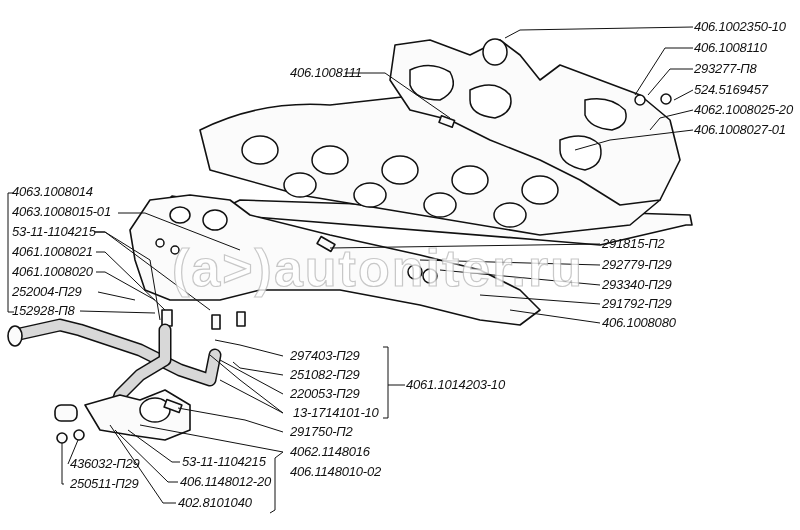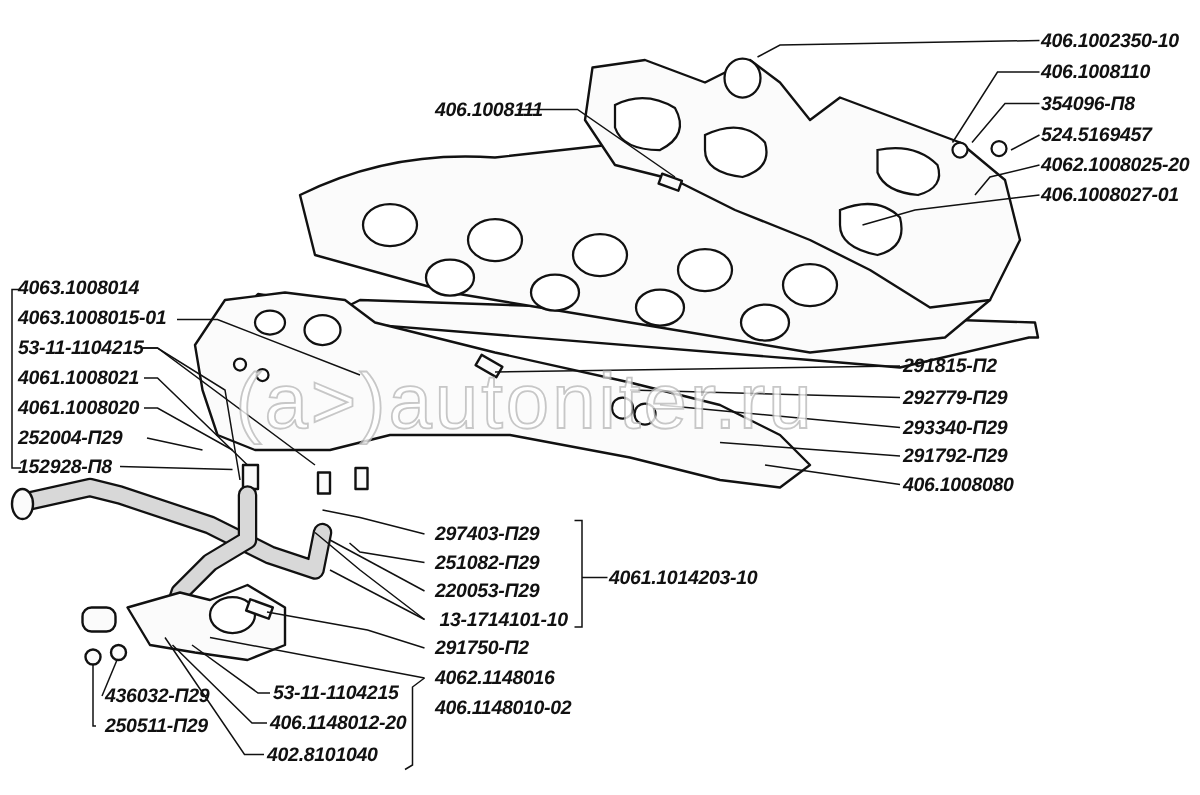--- a/index.html
+++ b/index.html
@@ -1,26 +1,26 @@
 <!DOCTYPE html>
 <html><head>
 <meta charset="utf-8">
 <style>
   html, body { margin:0; padding:0; background:#ffffff; }
   body { width:800px; height:530px; position:relative; overflow:hidden;
          font-family:"Liberation Sans", sans-serif; }
   #diagram { position:absolute; left:0; top:0; width:800px; height:530px; }
   .lbl { position:absolute; font-family:"Liberation Sans", sans-serif; font-style:italic;
-         font-size:13px; color:#111; white-space:nowrap; line-height:14px; letter-spacing:-0.2px;font-weight:bold; }
+         font-size:13px; color:#111; white-space:nowrap; line-height:14px; letter-spacing:-0.2px; }
   .part { fill:#fbfbfb; stroke:#111; stroke-width:1.6; stroke-linejoin:round; }
   .hole { fill:#fff; stroke:#111; stroke-width:1.5; }
   .lead { fill:none; stroke:#111; stroke-width:1; }
   .hose { fill:none; stroke:#111; stroke-width:13; stroke-linecap:round; stroke-linejoin:round; }
   .hose-in { fill:none; stroke:#d8d8d8; stroke-width:10; stroke-linecap:round; stroke-linejoin:round; }
-  .wm { position:absolute; left:157px; top:238px; font-size:52px; color:#fff; font-weight:normal;
+  .wm { position:absolute; left:172px; top:238px; font-size:52px; color:#fff; font-weight:bold;
         -webkit-text-stroke:1.2px #bbb; letter-spacing:2px; opacity:0.8; font-family:"Liberation Sans", sans-serif; }
 </style>
 </head>
 <body>
 
 <svg id="diagram" viewBox="0 0 800 530">
 
   <g>
     <path class="part" d="M168 200 L172 196 L230 205 L240 200 L690 215 L692 225 L686 225 L600 245 L540 240 L168 210 Z"></path>
     <path class="part" d="M200 130 Q260 100 330 105 L420 95 L500 110 L560 125 L620 160 L660 200 L630 225 L540 235 L420 215 L300 195 L210 170 Z"></path>
@@ -116,21 +116,21 @@
     <path class="lead" d="M176 503 L163 503 L110 425"></path>
     <path class="lead" d="M68 464 L78 440"></path>
     <path class="lead" d="M64 484 L62 484 L62 443"></path>
   </g>
 </svg>
 
 <div class="wm">(a&gt;)autoniter.ru</div>
 
 <div class="lbl" style="left:694px;top:20px">406.1002350-10</div>
 <div class="lbl" style="left:694px;top:41px">406.1008110</div>
-<div class="lbl" style="left:694px;top:62px">354096-П8</div>
+<div class="lbl" style="left:694px;top:62px">293277-П8</div>
 <div class="lbl" style="left:694px;top:83px">524.5169457</div>
 <div class="lbl" style="left:694px;top:103px">4062.1008025-20</div>
 <div class="lbl" style="left:694px;top:123px">406.1008027-01</div>
 
 <div class="lbl" style="left:290px;top:66px">406.1008111</div>
 
 <div class="lbl" style="left:12px;top:185px">4063.1008014</div>
 <div class="lbl" style="left:12px;top:205px">4063.1008015-01</div>
 <div class="lbl" style="left:12px;top:225px">53-11-1104215</div>
 <div class="lbl" style="left:12px;top:245px">4061.1008021</div>

